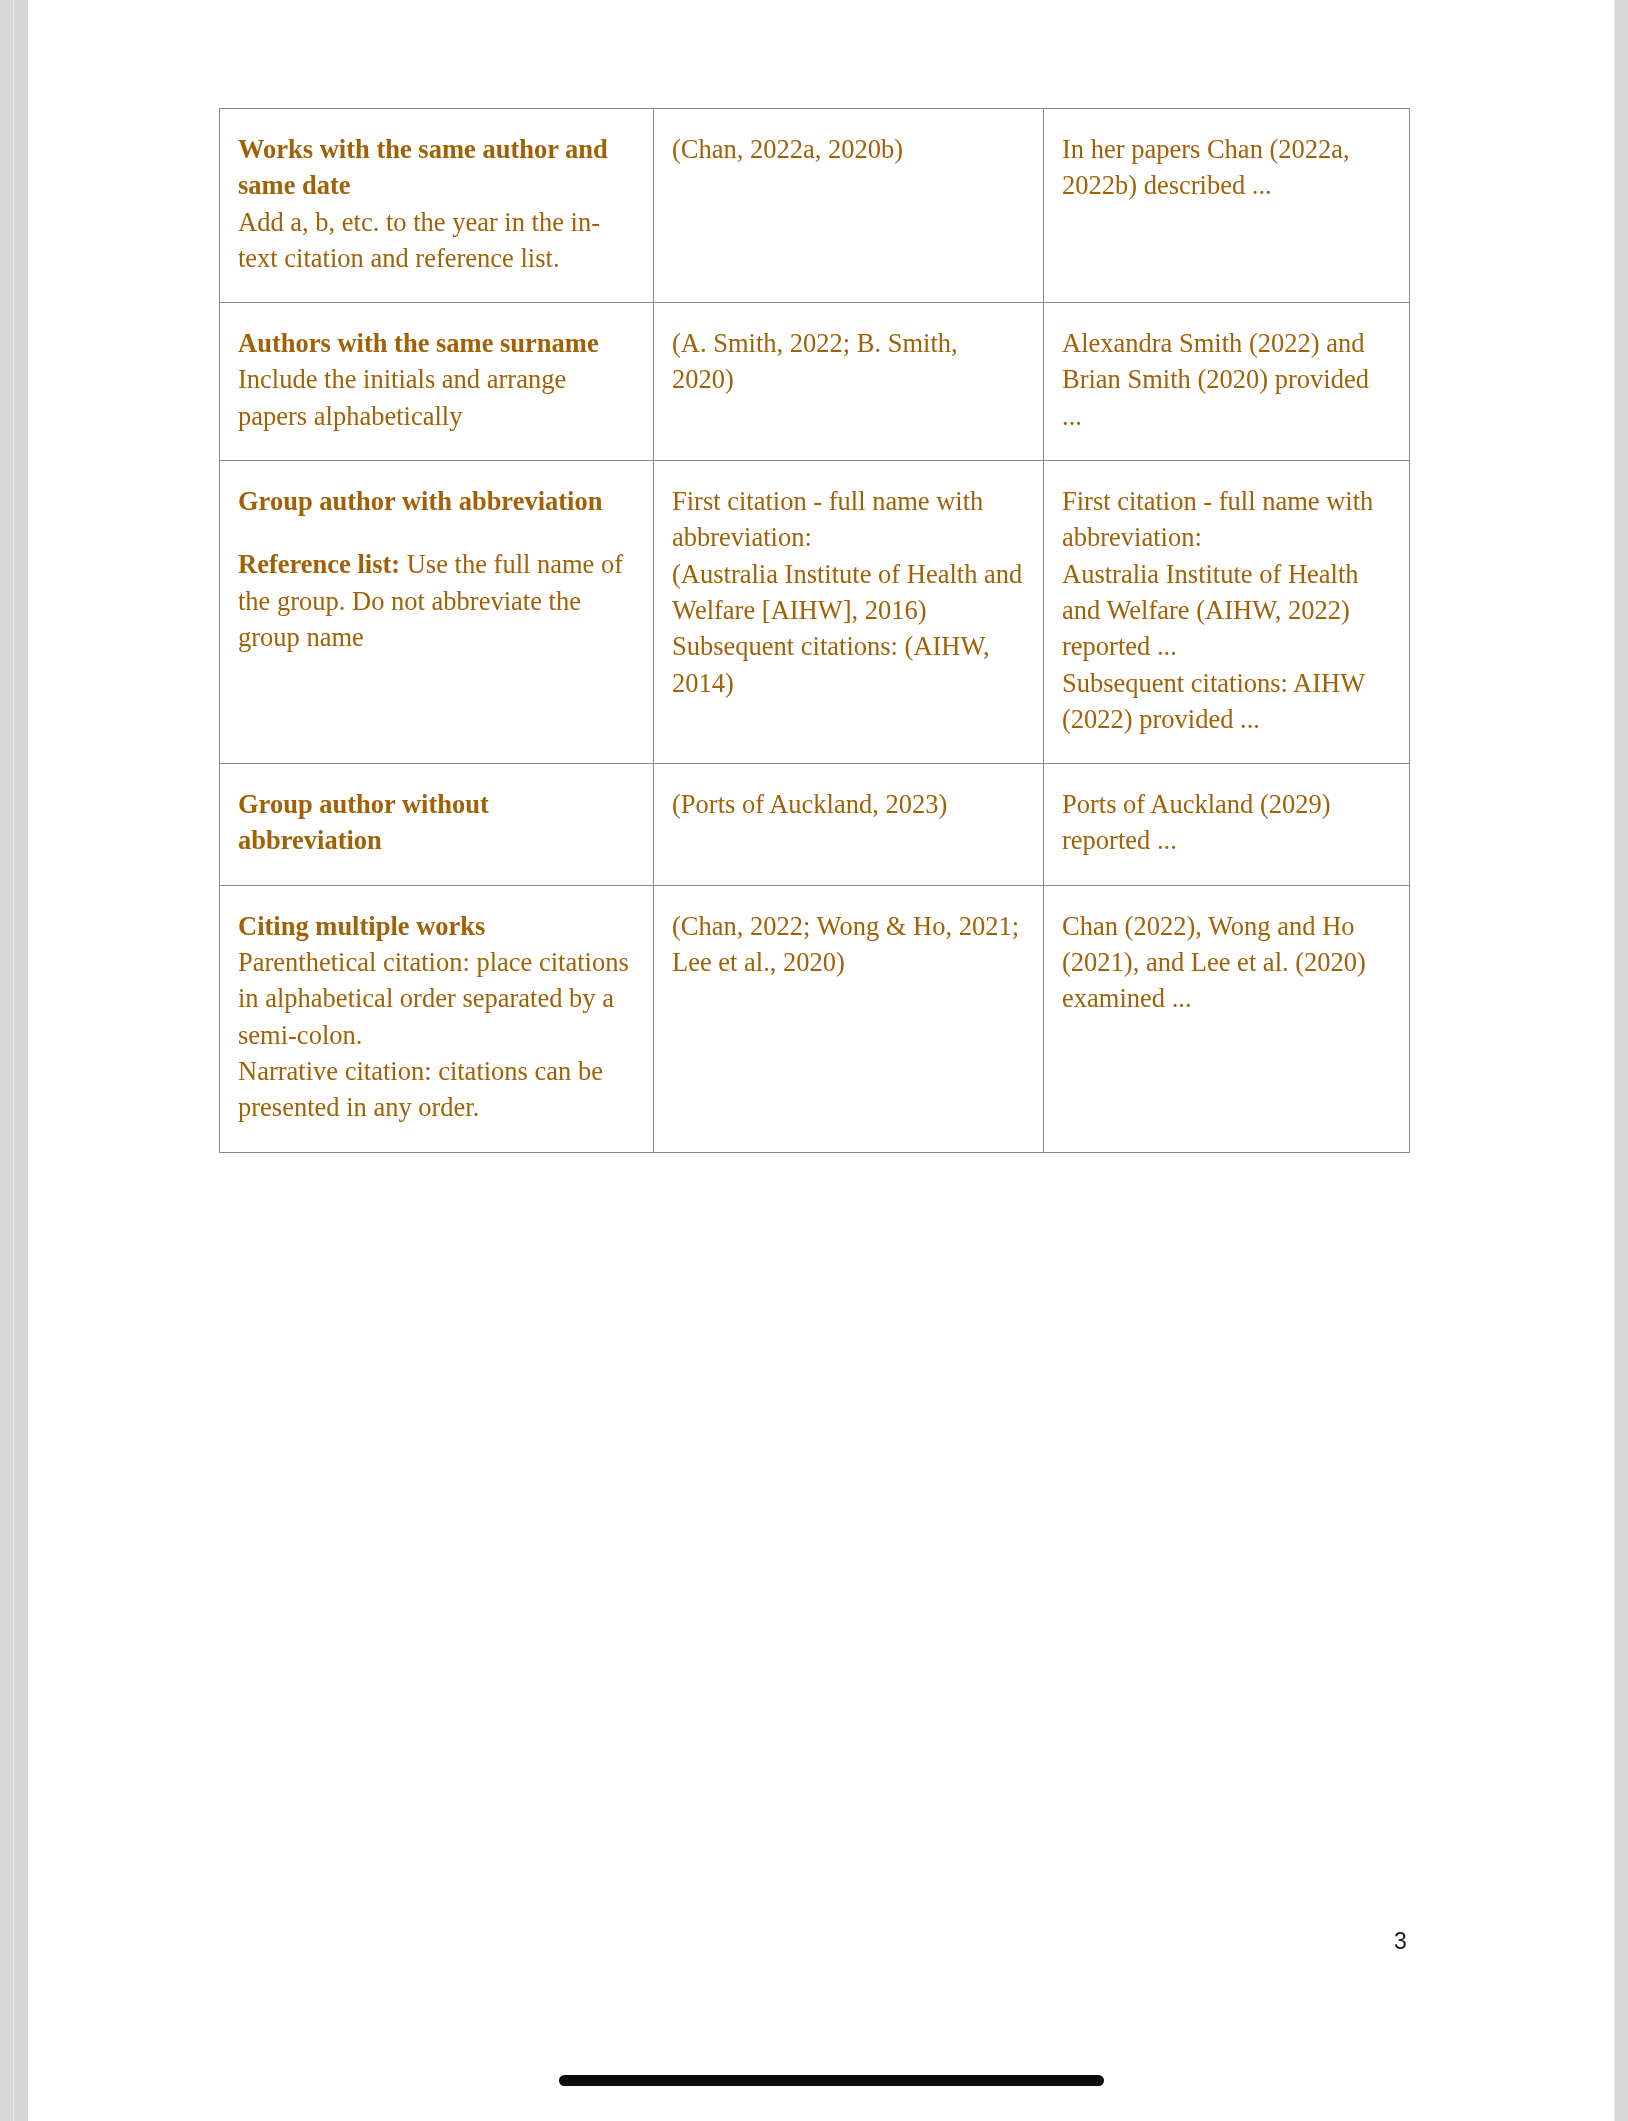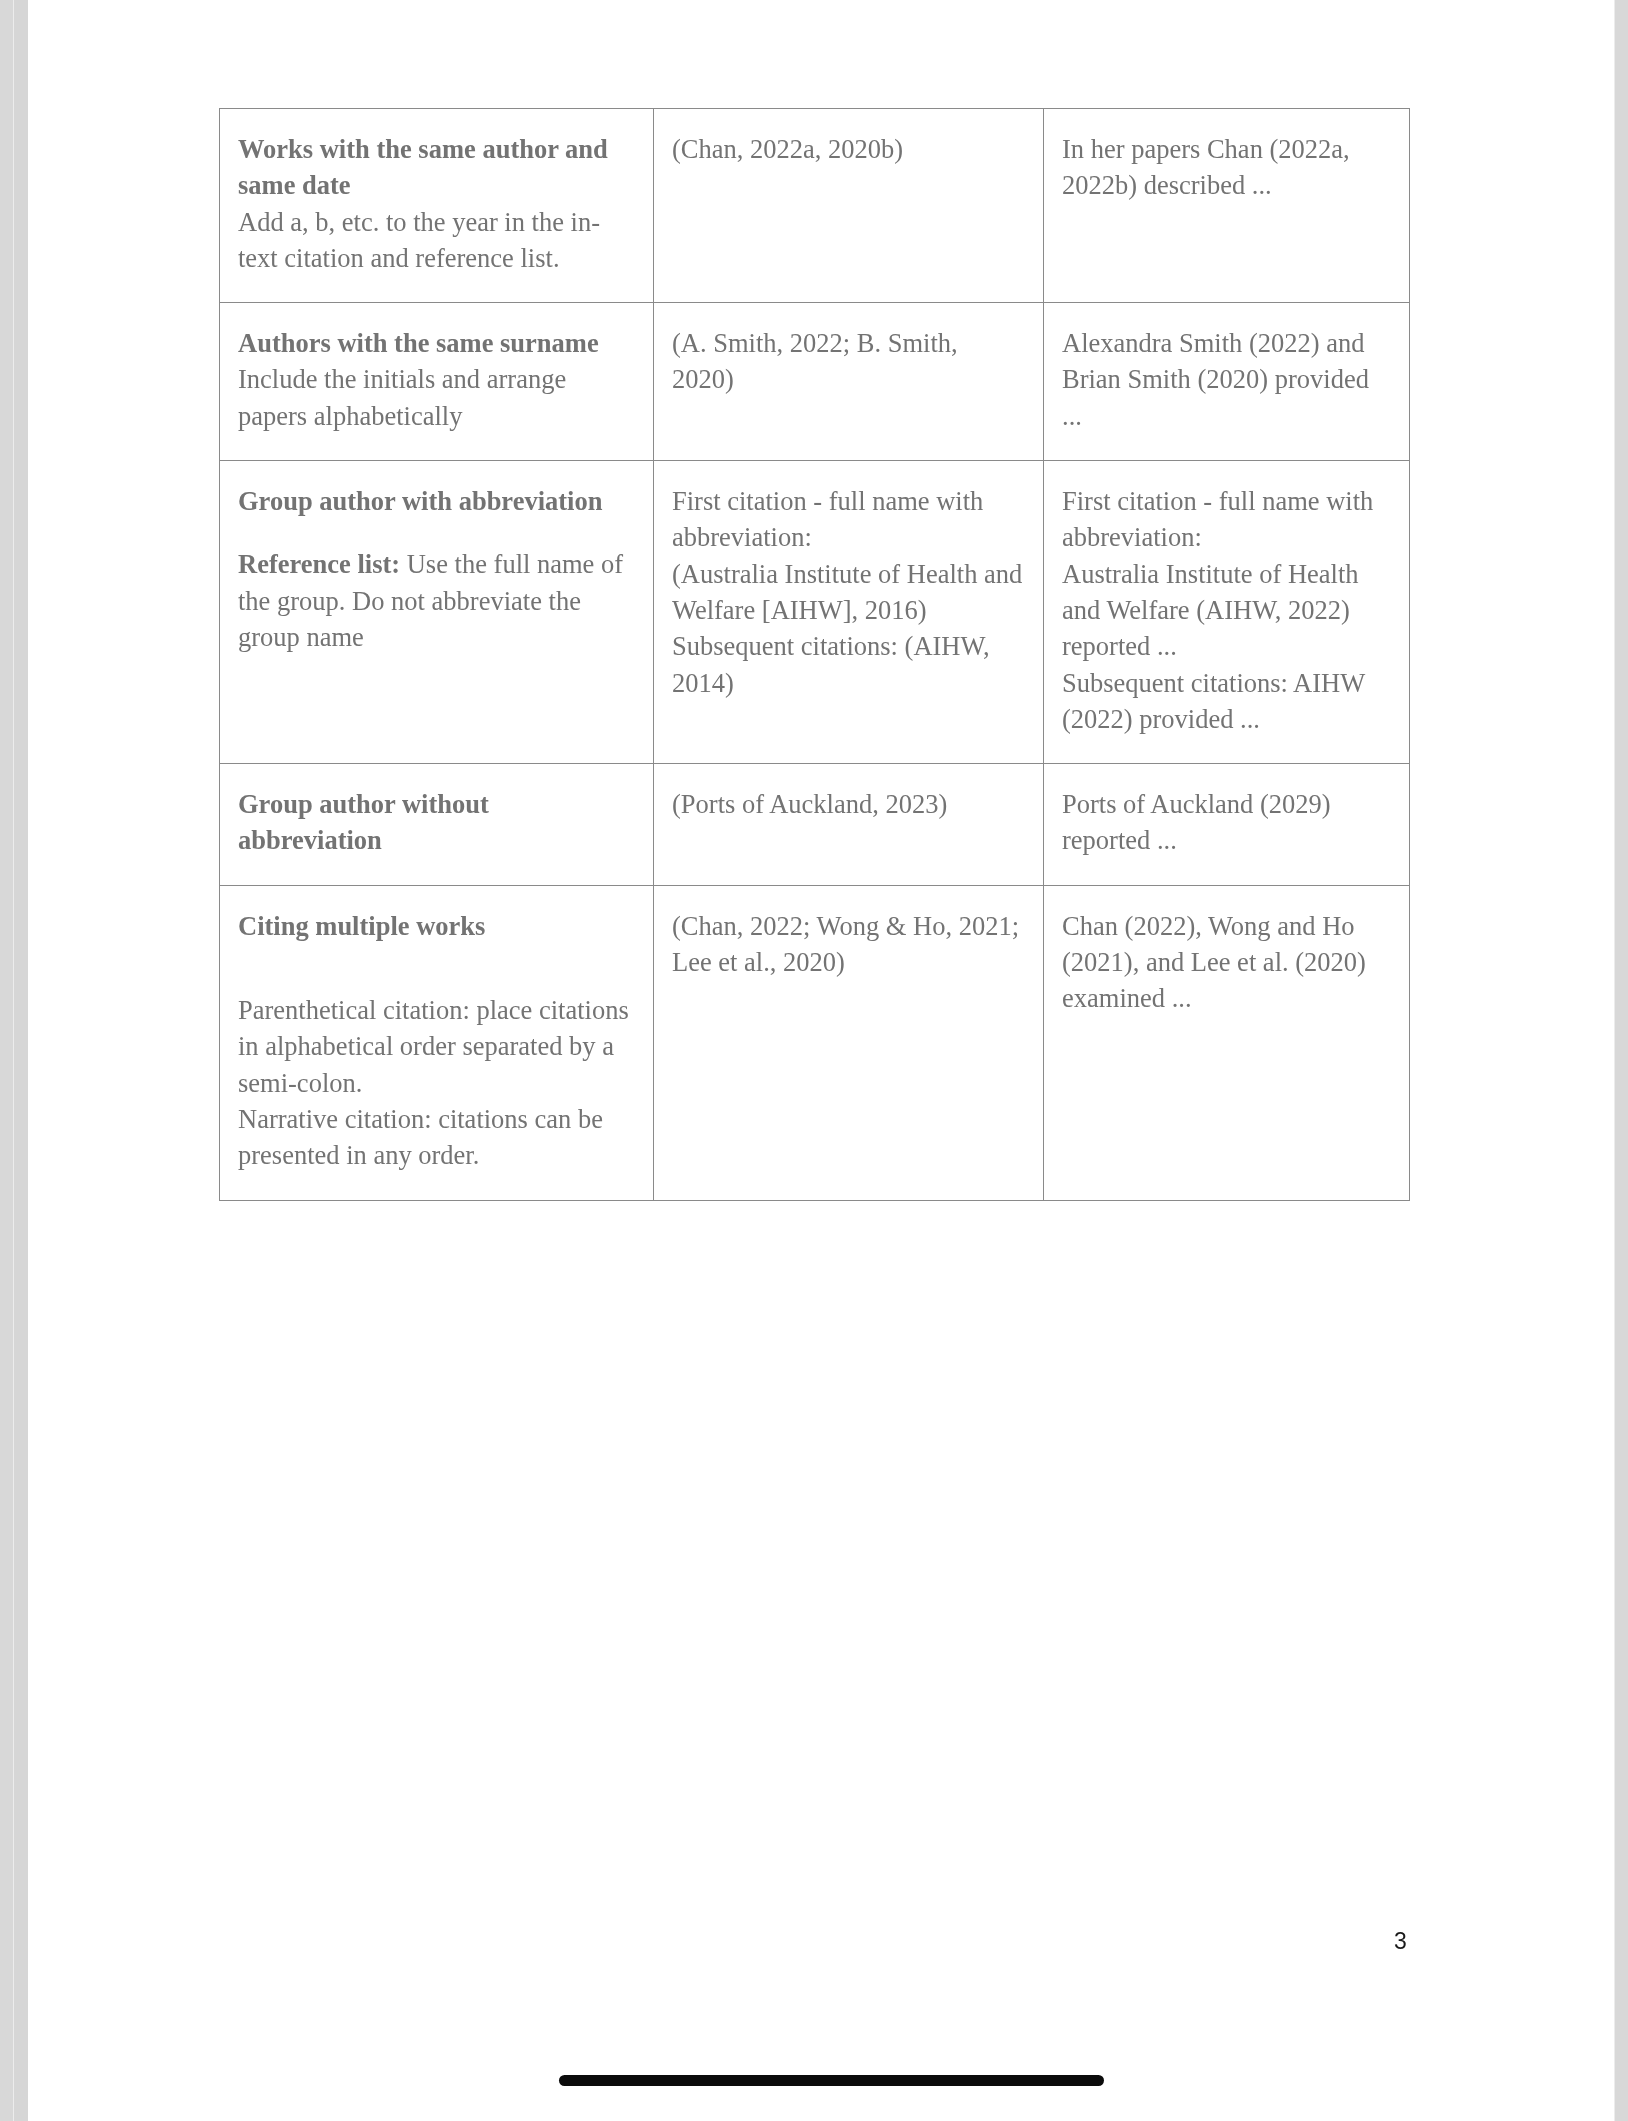--- a/index.html
+++ b/index.html
@@ -32,21 +32,21 @@
     border-collapse: collapse;
     width: 1190px;
     table-layout: fixed;
   }
   table.apa-table td {
     border: 1.4px solid #8a8a8a;
     vertical-align: top;
     padding: 22px 18px 26px 18px;
     font-size: 26.5px;
     line-height: 1.37;
-    color: #737373;
+    color: #a16207;
   }
   col.c1 { width: 434px; }
   col.c2 { width: 390px; }
   col.c3 { width: 366px; }
   .hdr {
     font-weight: bold;
   }
   .lead-em {
     font-weight: bold;
   }
@@ -147,21 +147,21 @@
             <span class="cell-line">(Ports of Auckland, 2023)</span>
           </td>
           <td>
             <span class="cell-line">Ports of Auckland (2029) reported ...</span>
           </td>
         </tr>
 
         <tr>
           <td>
             <span class="hdr cell-line">Citing multiple works</span>
-            <span class="cell-line" style="white-space: pre-line; margin-top: 48px;">Parenthetical citation: place citations in alphabetical order separated by a semi-colon.
+            <span class="cell-line" style="white-space: pre-line;">Parenthetical citation: place citations in alphabetical order separated by a semi-colon.
 Narrative citation: citations can be presented in any order.</span>
           </td>
           <td>
             <span class="cell-line">(Chan, 2022; Wong &amp; Ho, 2021; Lee et al., 2020)</span>
           </td>
           <td>
             <span class="cell-line">Chan (2022), Wong and Ho (2021), and Lee et al. (2020) examined ...</span>
           </td>
         </tr>
 

